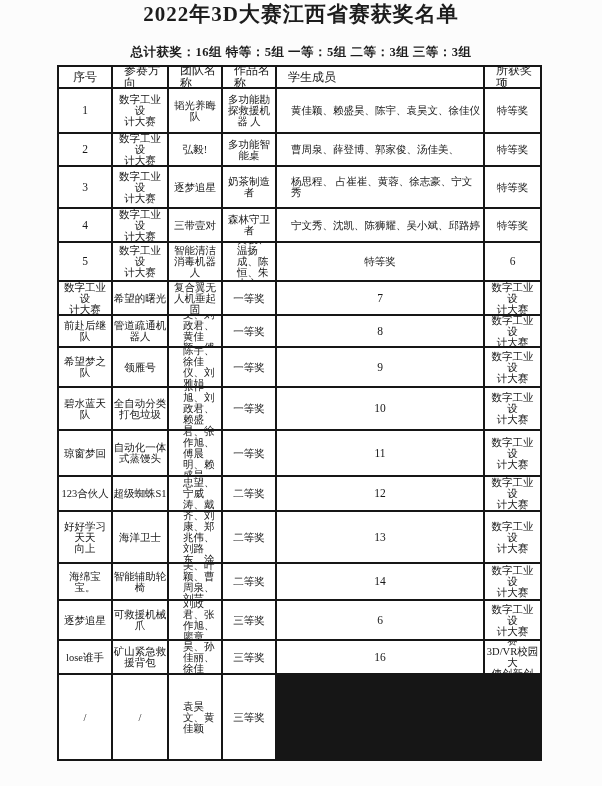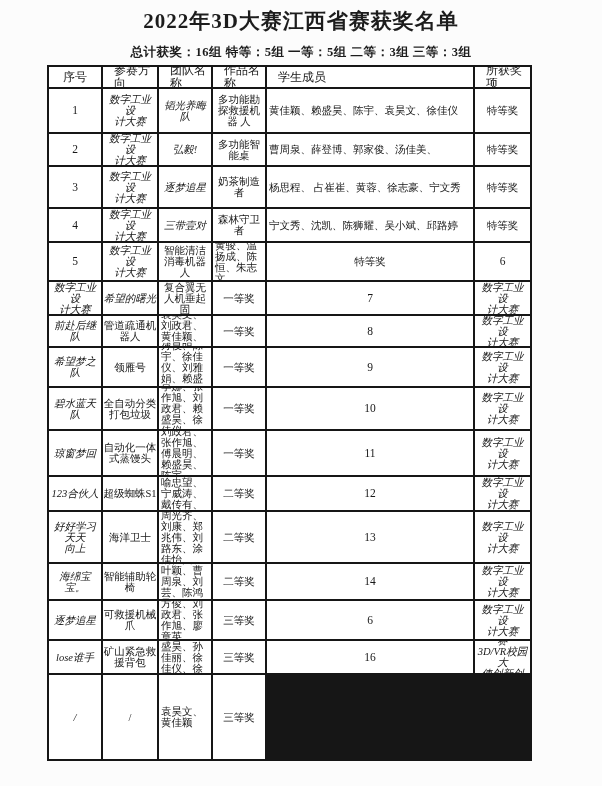--- a/index.html
+++ b/index.html
@@ -5,52 +5,52 @@
   * { margin:0; padding:0; box-sizing:border-box; }
   html,body { width:602px; height:786px; }
   body {
     background:#fcfcfc;
     font-family:"Liberation Serif","DejaVu Serif",serif;
     color:#1c1c1c;
     position:relative;
     overflow:hidden;
   }
   .title {
-    position:absolute; top:7px; left:0; width:602px;
+    position:absolute; top:0; left:0; width:602px;
     text-align:center; font-size:21px; font-weight:bold;
     letter-spacing:1px;
   }
   .summary {
     position:absolute; top:44px; left:0; width:602px;
     text-align:center; font-size:12.5px; font-weight:bold;
     letter-spacing:0.5px;
   }
   .grid {
-    position:absolute; top:65px; left:47px;
+    position:absolute; top:65px; left:57px;
     display:grid;
     background:#161616;
     padding:2px;
     gap:2px;
     grid-template-columns:52px 54px 52px 52px 206px 55px;
   }
   .cell {
     background:#fff;
     display:flex; align-items:center; justify-content:center;
     text-align:center;
     overflow:hidden;
     font-size:10.5px; line-height:11px;
     color:#171717;
   }
   .hcell { font-size:12px; line-height:13px; }
   .h-left { justify-content:flex-start; text-align:left; padding-left:11px; }
   .c-no { font-size:11.5px; }
-  .c-dir, .c-team { white-space:pre-line;font-style:italic; }
+  .c-dir, .c-team { white-space:pre-line; }
   .c-students {
     justify-content:flex-start; text-align:left;
-    padding-left:2px; padding-right:1px;
+    padding-left:14px; padding-right:1px;
   }
 </style>
 </head>
 <body>
 
 <div class="page">
   <div class="title">2022年3D大赛江西省赛获奖名单</div>
   <div class="summary">总计获奖：16组 特等：5组 一等：5组 二等：3组 三等：3组</div>
   <div class="grid" id="awards-grid" style="grid-template-rows: 20px 43px 31px 40px 32px 37px 32px 30px 38px 41px 44px 33px 50px 35px 38px 32px 84px;">
       <div class="cell hcell">序号</div>

